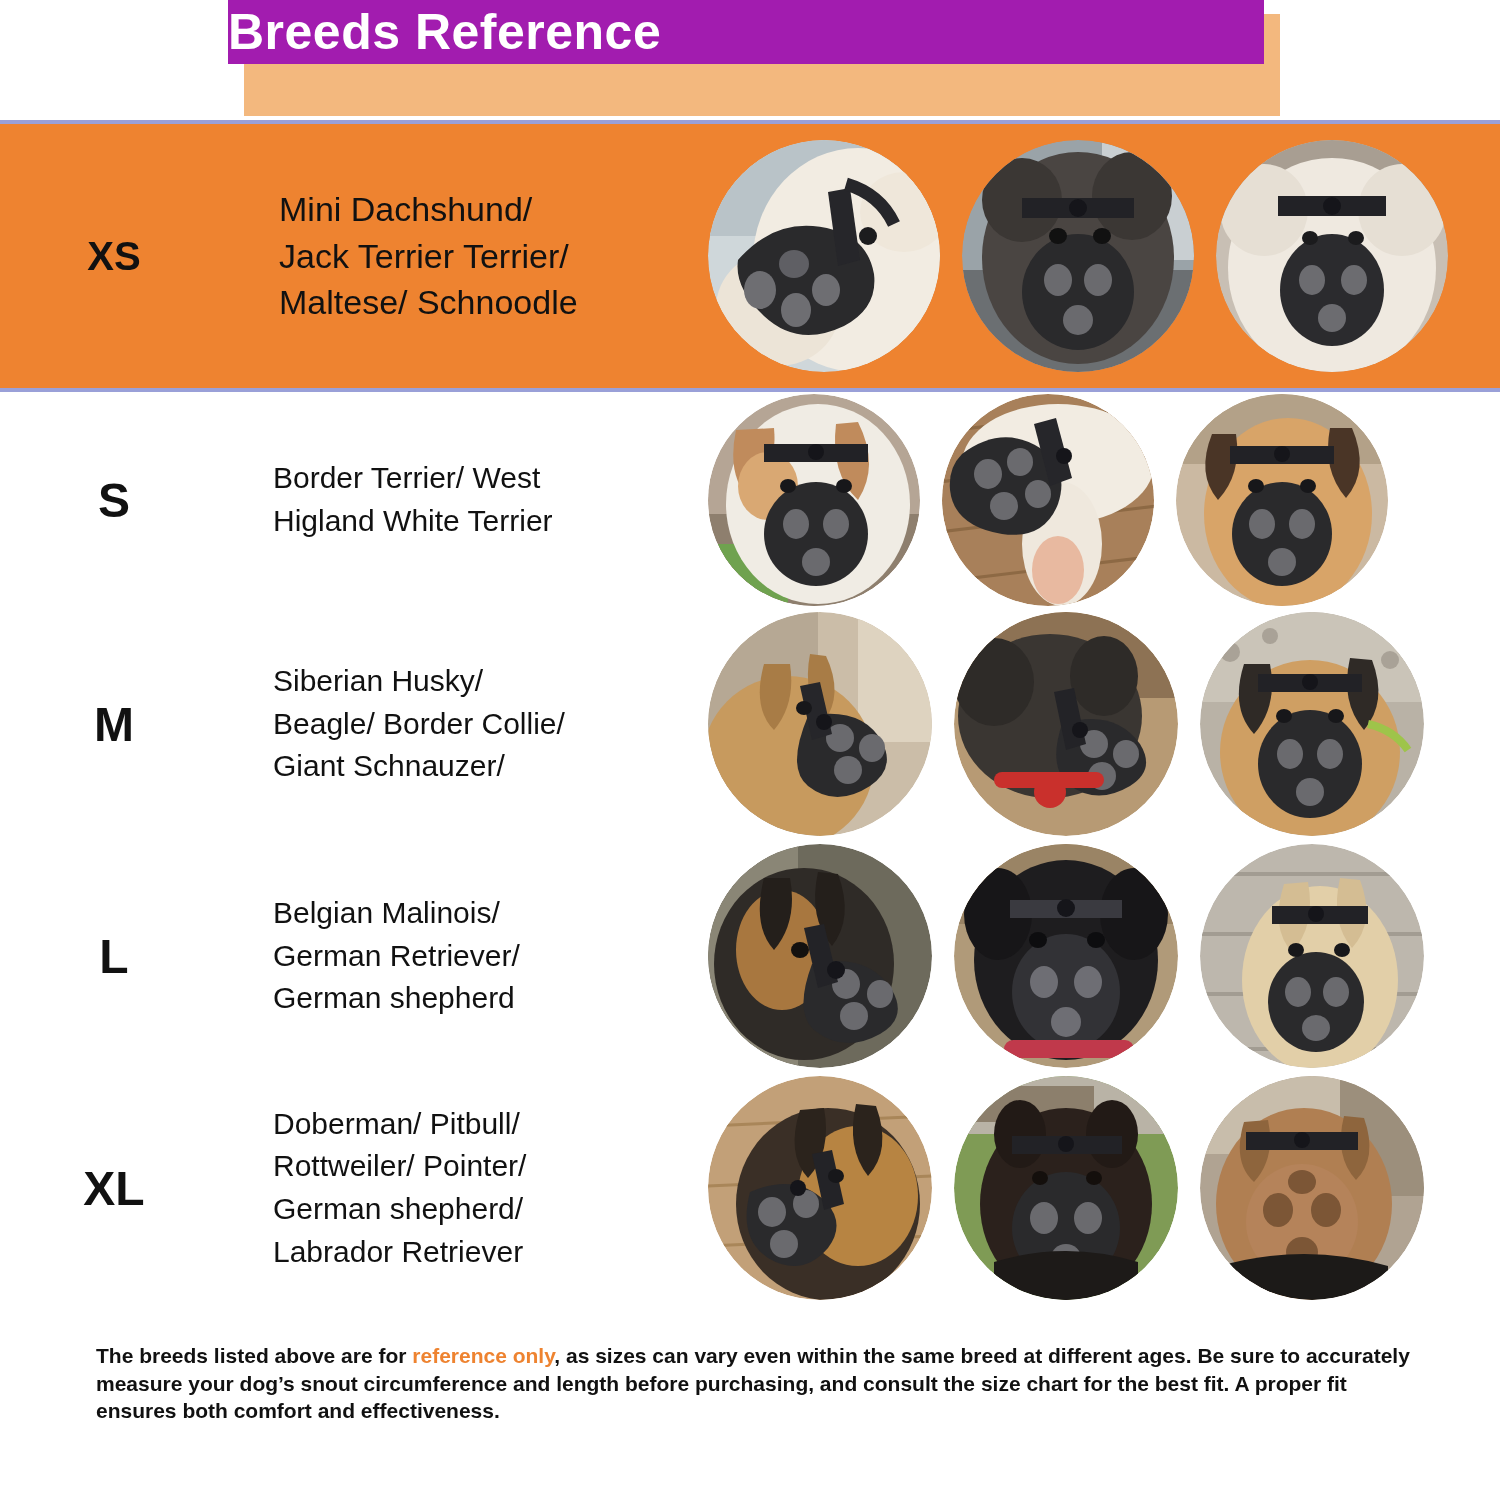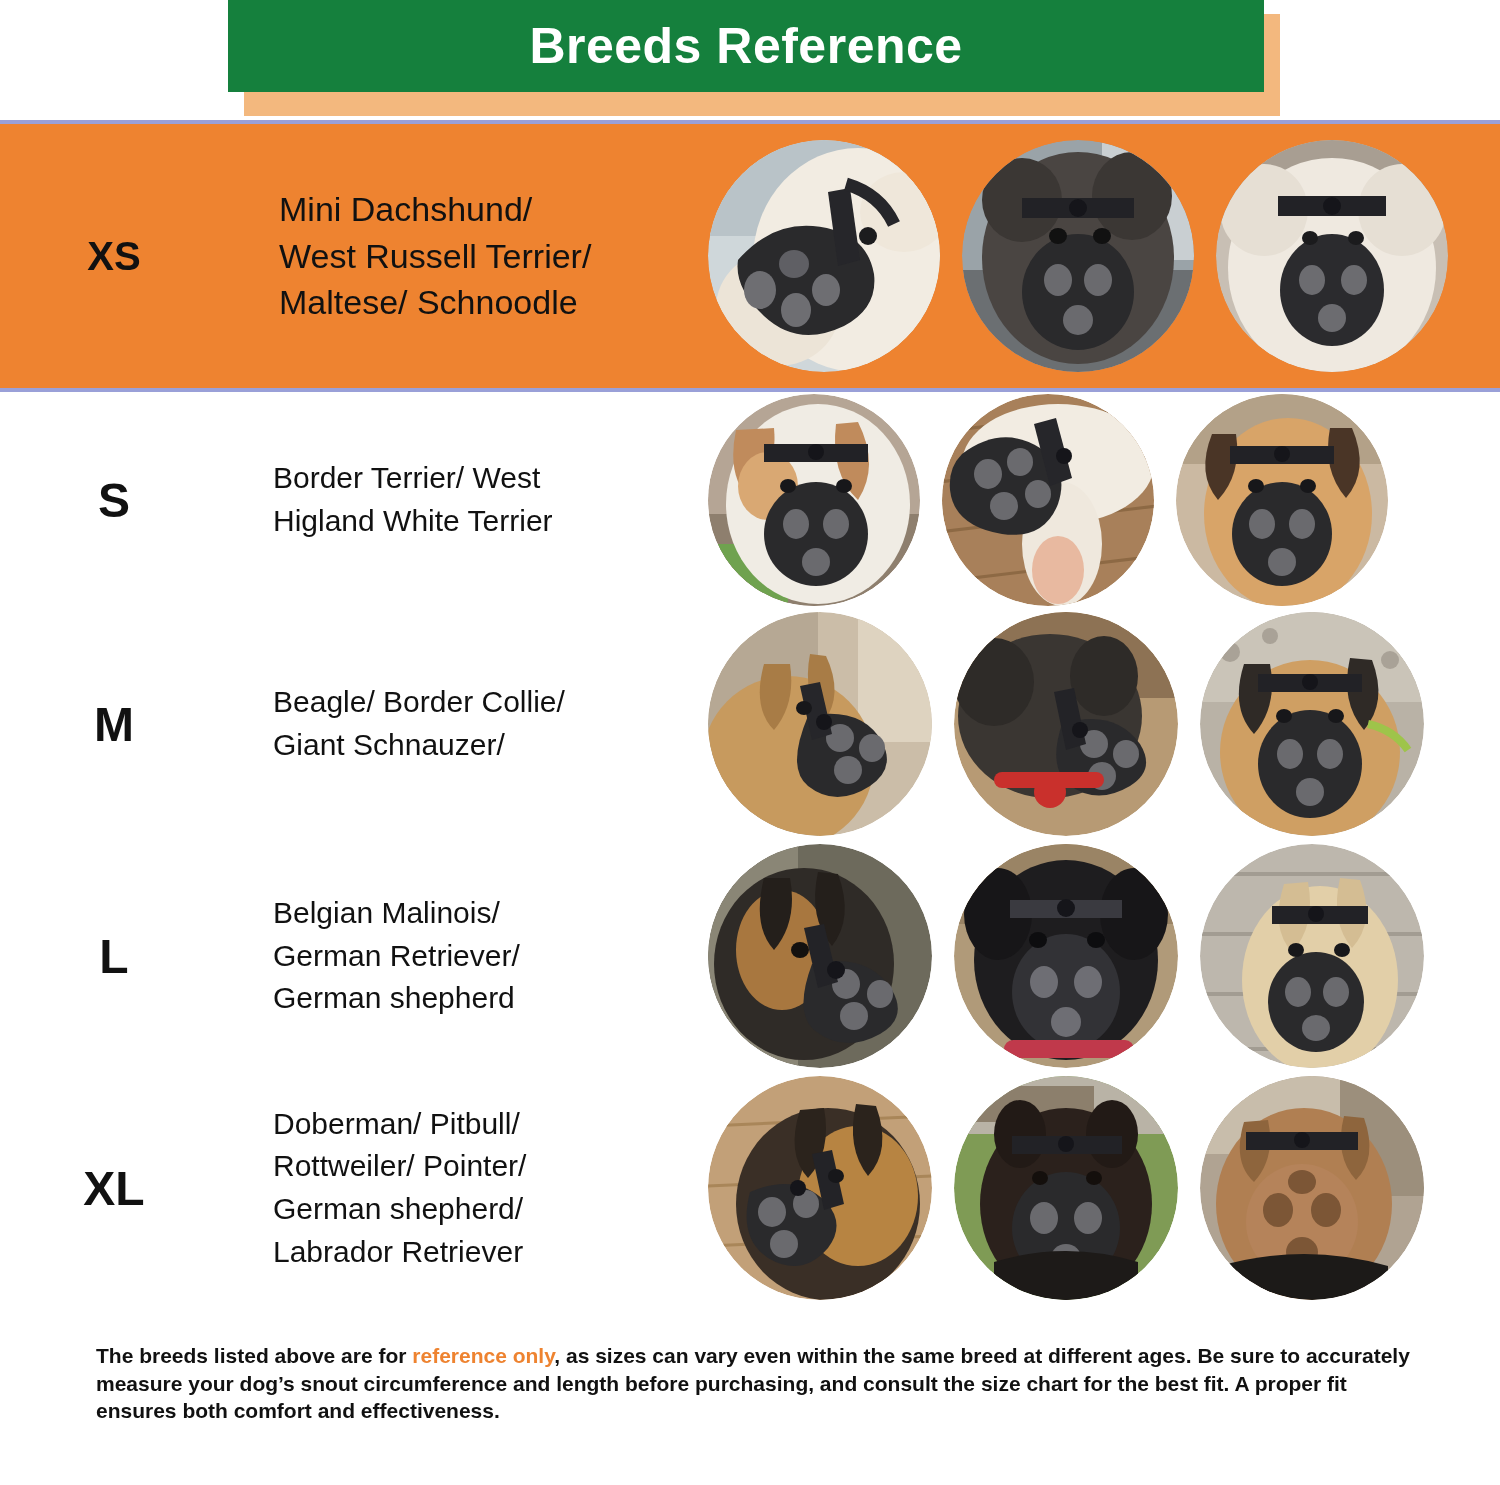--- a/index.html
+++ b/index.html
@@ -28,25 +28,25 @@
     top: 14px;
     width: 1036px;
     height: 102px;
     background: #f3b87e;
   }
   .header-bar {
     position: absolute;
     left: 228px;
     top: 0px;
     width: 1036px;
-    height: 92px;
-    background: #15803d;
+    height: 64px;
+    background: #a21caf;
     display: flex;
     align-items: center;
-    justify-content: center;
+    justify-content: flex-start;
   }
   .header-title {
     color: #ffffff;
     font-size: 50px;
     font-weight: bold;
     letter-spacing: 0.5px;
   }
 
   
   .xs-row {
@@ -136,21 +136,21 @@
   <div class="header-shadow"></div>
   <div class="header-bar">
     <div class="header-title">Breeds Reference</div>
   </div>
 </div>
 
 <div class="xs-row">
   <div class="size-cell">XS</div>
   <div class="breeds-cell">
     <span class="ln">Mini Dachshund/</span>
-    <span class="ln">West Russell Terrier/</span>
+    <span class="ln">Jack Terrier Terrier/</span>
     <span class="ln">Maltese/ Schnoodle</span>
   </div>
   <div class="photos-cell">
 
     <div class="photo">
       <svg width="232" height="232" viewBox="0 0 232 232">
         <defs>
             <clipPath id="cXS1">
               <circle cx="116" cy="116" r="116"></circle>
             </clipPath>
@@ -315,20 +315,21 @@
         </g>
       </svg>
     </div>
 
   </div>
 </div>
 
 <div class="row row-m">
   <div class="size-cell">M</div>
   <div class="breeds-cell">
+    <span class="ln">Siberian Husky/</span>
     <span class="ln">Beagle/ Border Collie/</span>
     <span class="ln">Giant Schnauzer/</span>
   </div>
   <div class="photos-cell">
 
     <div class="photo">
       <svg width="224" height="224" viewBox="0 0 224 224">
         <defs>
             <clipPath id="cM1">
               <circle cx="112" cy="112" r="112"></circle>

